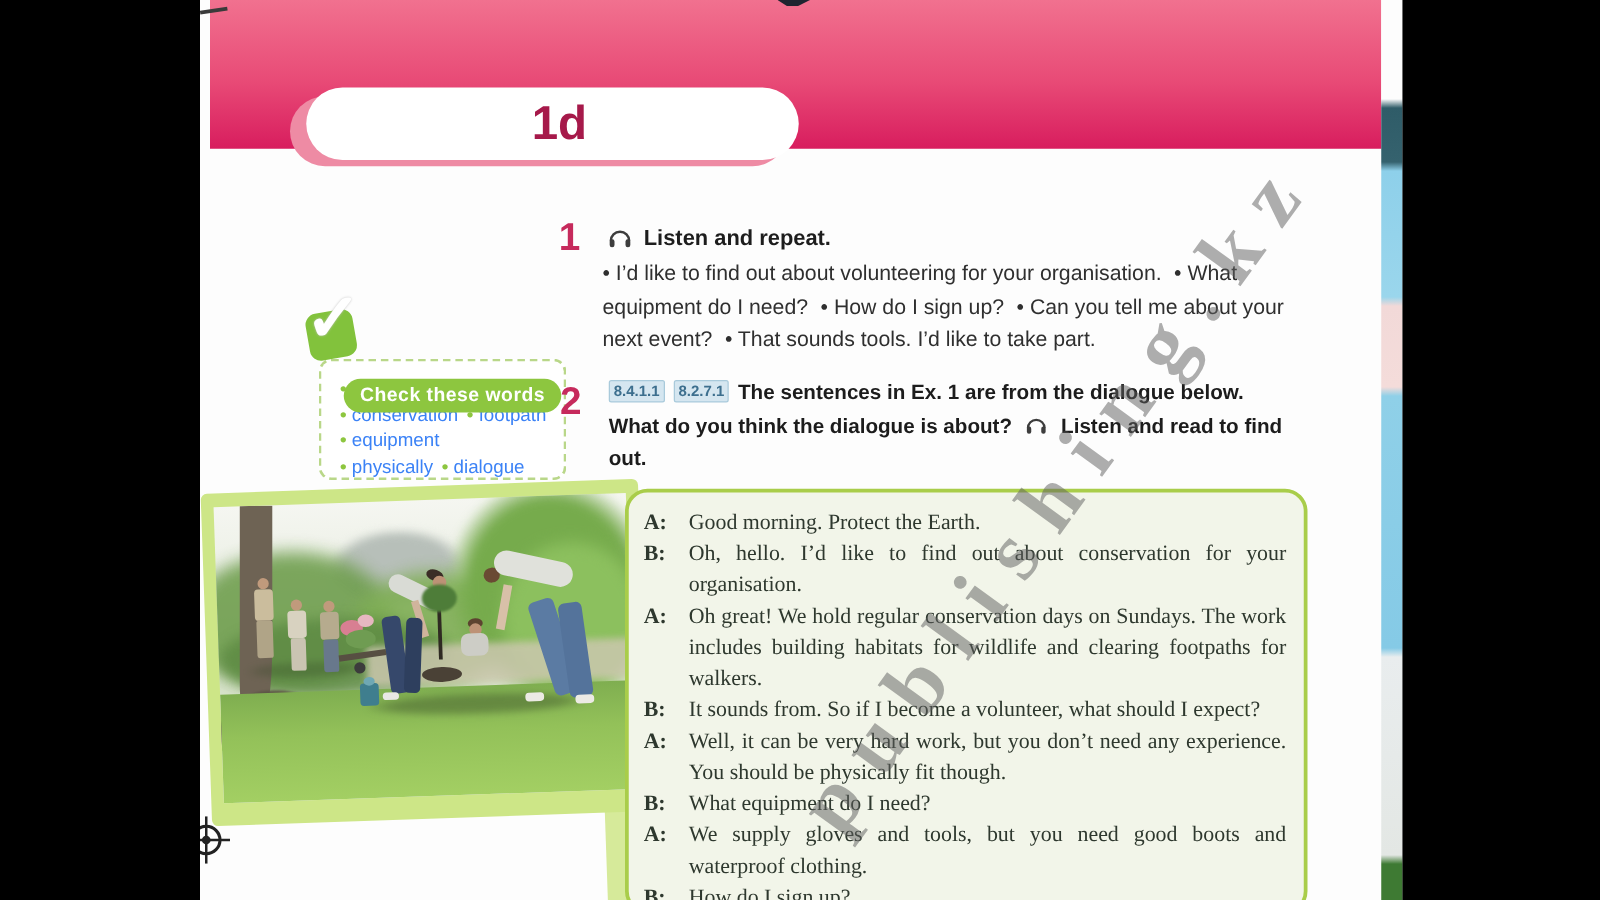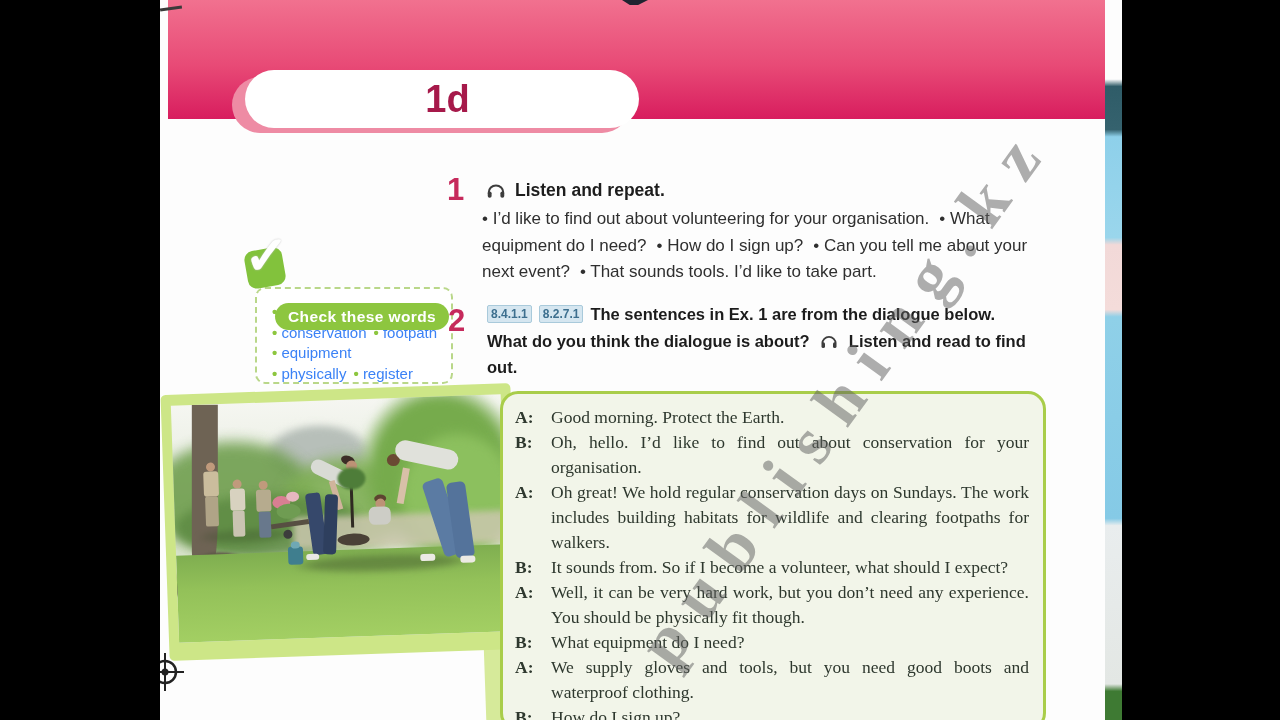--- a/index.html
+++ b/index.html
@@ -146,21 +146,21 @@
     </div>
     <p class="ex1-items"><span class="ex1-item">I’d like to find out about volunteering for your organisation.</span><span class="ex1-item">What equipment do I need?</span><span class="ex1-item">How do I sign up?</span><span class="ex1-item">Can you tell me about your next event?</span><span class="ex1-item">That sounds tools. I’d like to take part.</span></p>
 
     <div class="cw-tick-box"></div>
     <div class="cw-tick">✓</div>
     <div class="cw-pill">Check these words</div>
     <div class="cw-box">
         <div class="cw-row"><span class="cw-word">volunteer</span></div>
         <div class="cw-row"><span class="cw-word">conservation</span><span class="cw-word">footpath</span></div>
         <div class="cw-row"><span class="cw-word">equipment</span></div>
-        <div class="cw-row"><span class="cw-word">physically</span><span class="cw-word">register</span></div>
+        <div class="cw-row"><span class="cw-word">physically</span><span class="cw-word">dialogue</span></div>
       </div>
 
     <div class="exnum n2">2</div>
     <div class="ex2-para">
       <span><span class="badge">8.4.1.1</span><span class="badge">8.2.7.1</span></span><span>The sentences in Ex. 1 are from the dialogue below. What do you think the dialogue is about?</span>
       <svg class="inline-icon" width="20" height="20" viewBox="0 0 24 24">
         <path d="M4 15 a8 8 0 0 1 16 0" fill="none" stroke="#3d3d3d" stroke-width="2.2"></path>
         <rect x="3" y="13.5" width="4.2" height="7" rx="2" fill="#3d3d3d"></rect>
         <rect x="16.8" y="13.5" width="4.2" height="7" rx="2" fill="#3d3d3d"></rect>
       </svg>

